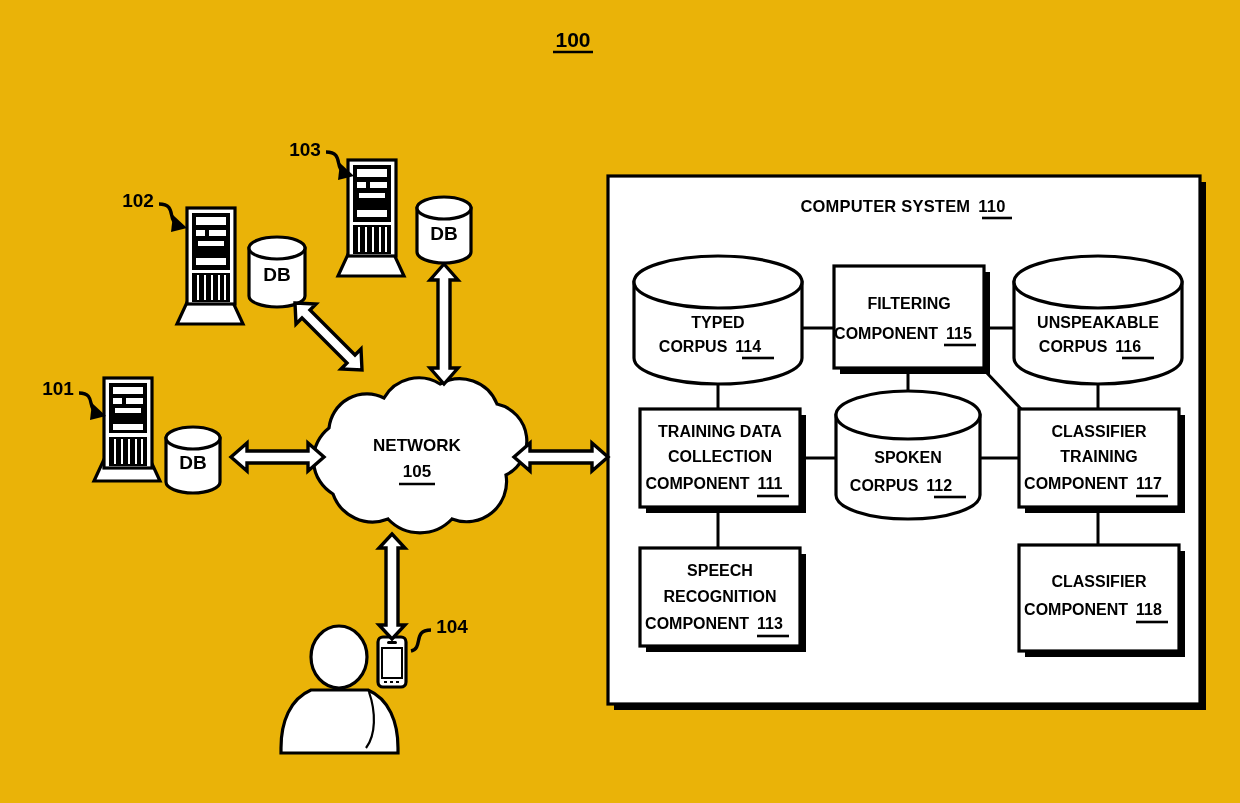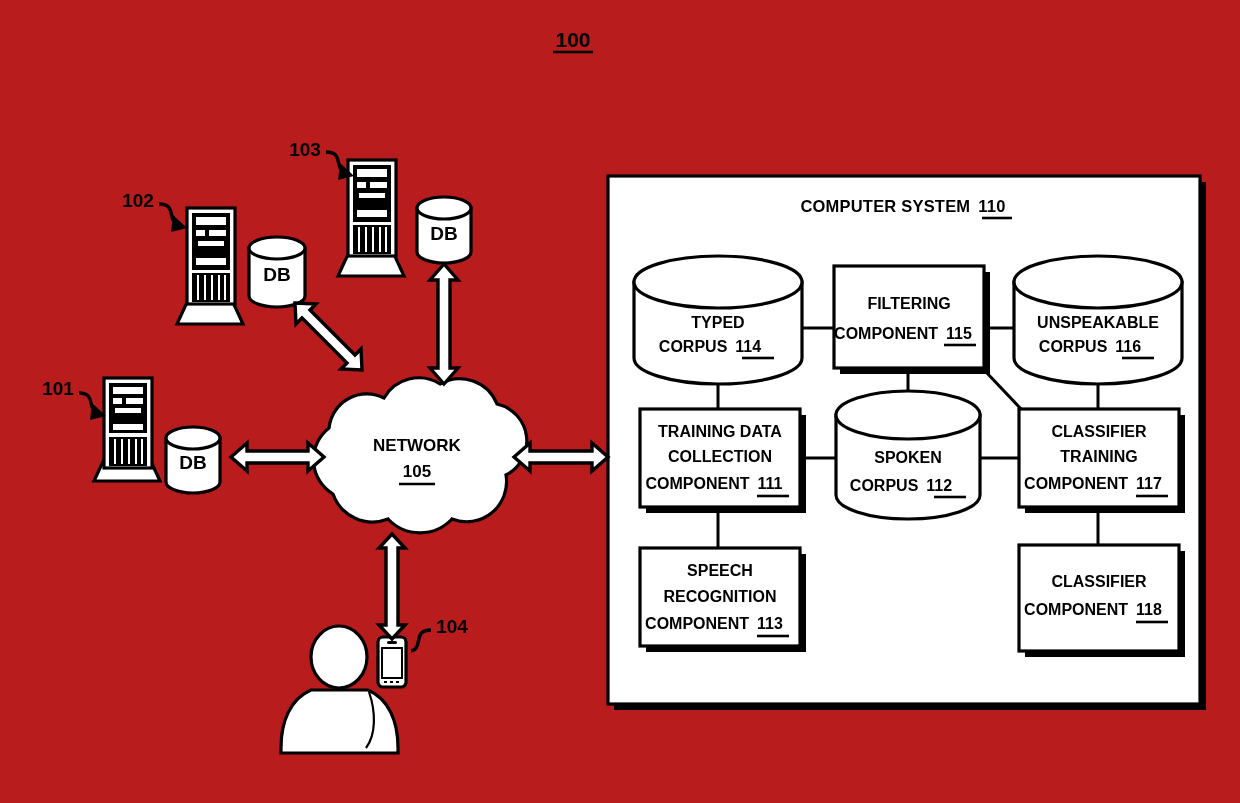--- a/index.html
+++ b/index.html
@@ -1,18 +1,18 @@
 <!DOCTYPE html>
 <html><head>
 <meta charset="utf-8">
 <style>
   html,body{margin:0;padding:0;background:#ffffff;}
   body{width:1240px;height:803px;overflow:hidden;
        font-family:"Liberation Sans", sans-serif;}
-  #stage{position:relative;width:1240px;height:803px;background:#b91c1c;}
+  #stage{position:relative;width:1240px;height:803px;background:#eab308;}
   svg#fig{position:absolute;left:0;top:0;width:1240px;height:803px;display:block;}
   .dtxt{font-family:"Liberation Sans", sans-serif;font-weight:bold;fill:#000;
         text-anchor:middle;dominant-baseline:middle;}
   .t-title{font-size:21px;}
   .t-head{font-size:16.5px;letter-spacing:.2px;}
   .t-box{font-size:16px;}
   .t-cyl{font-size:16px;}
   .t-net{font-size:17px;}
   .t-db{font-size:19px;}
   .t-ref{font-size:19px;}

